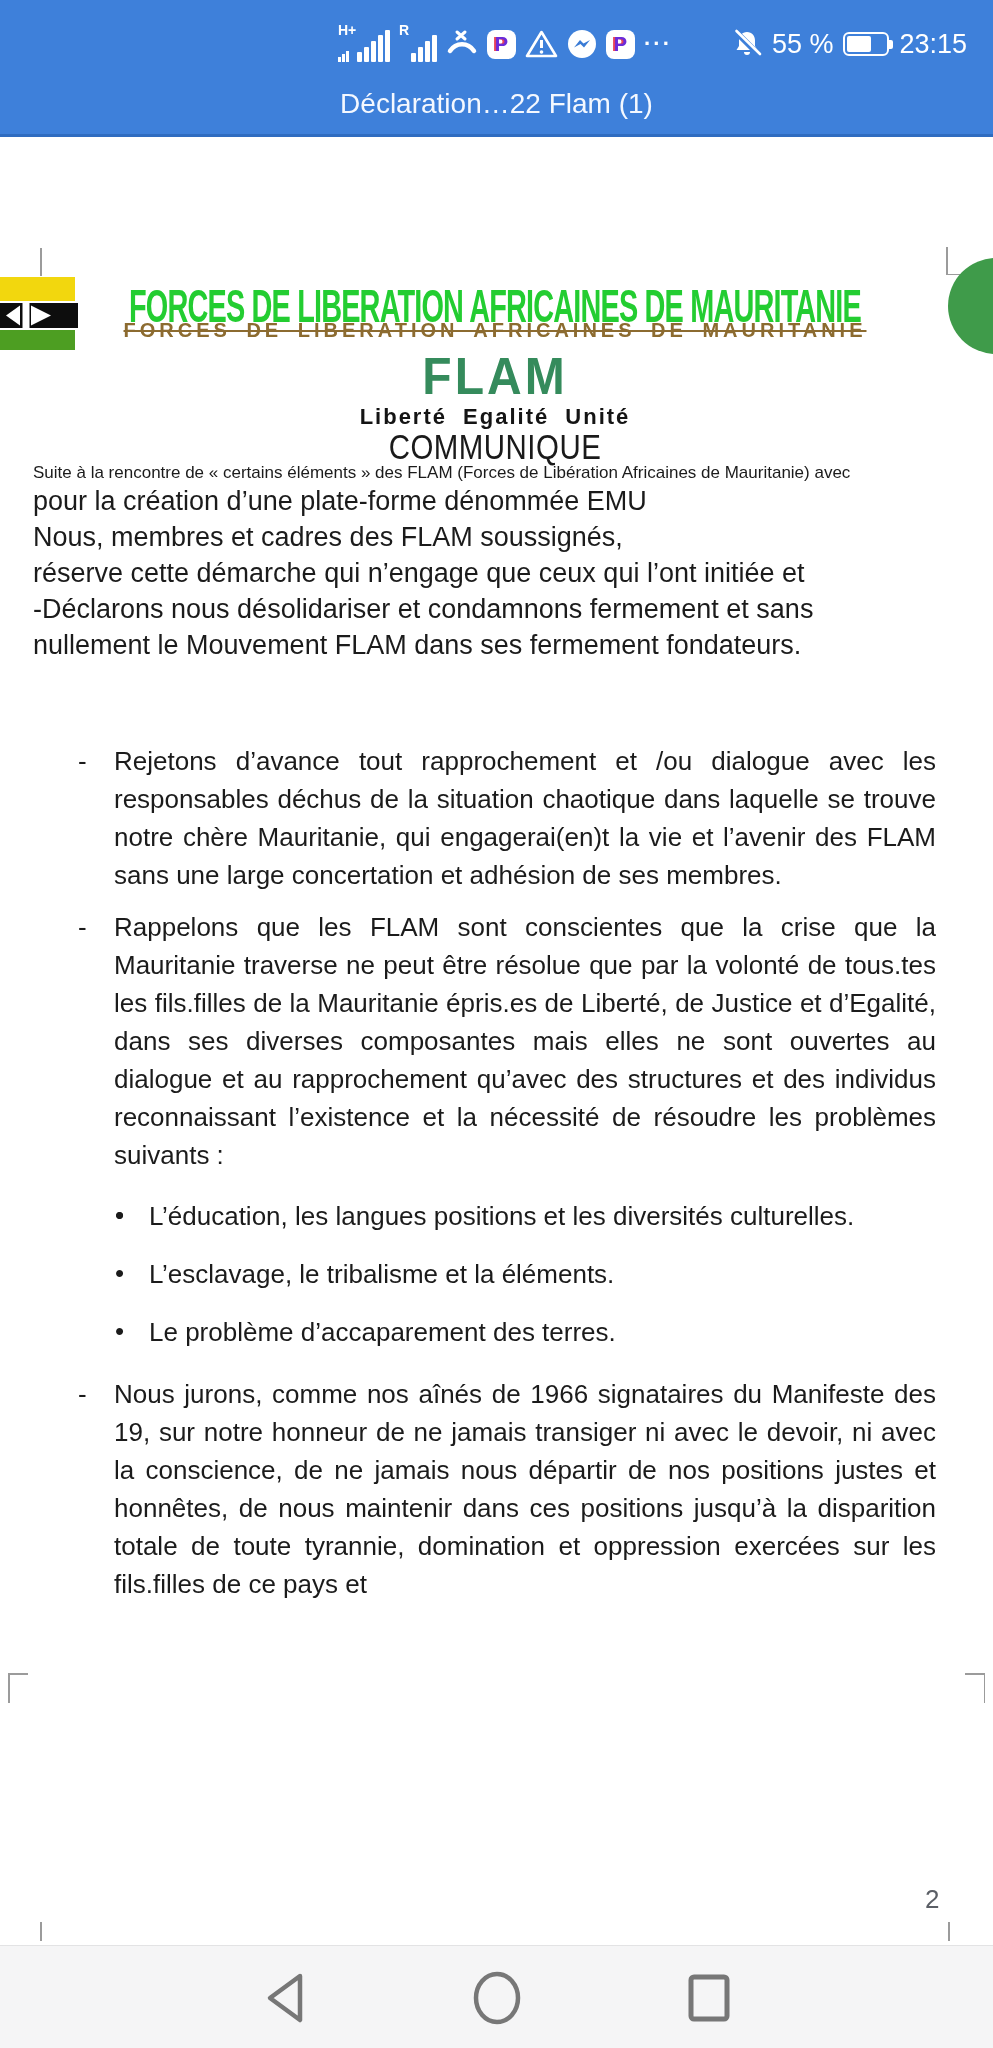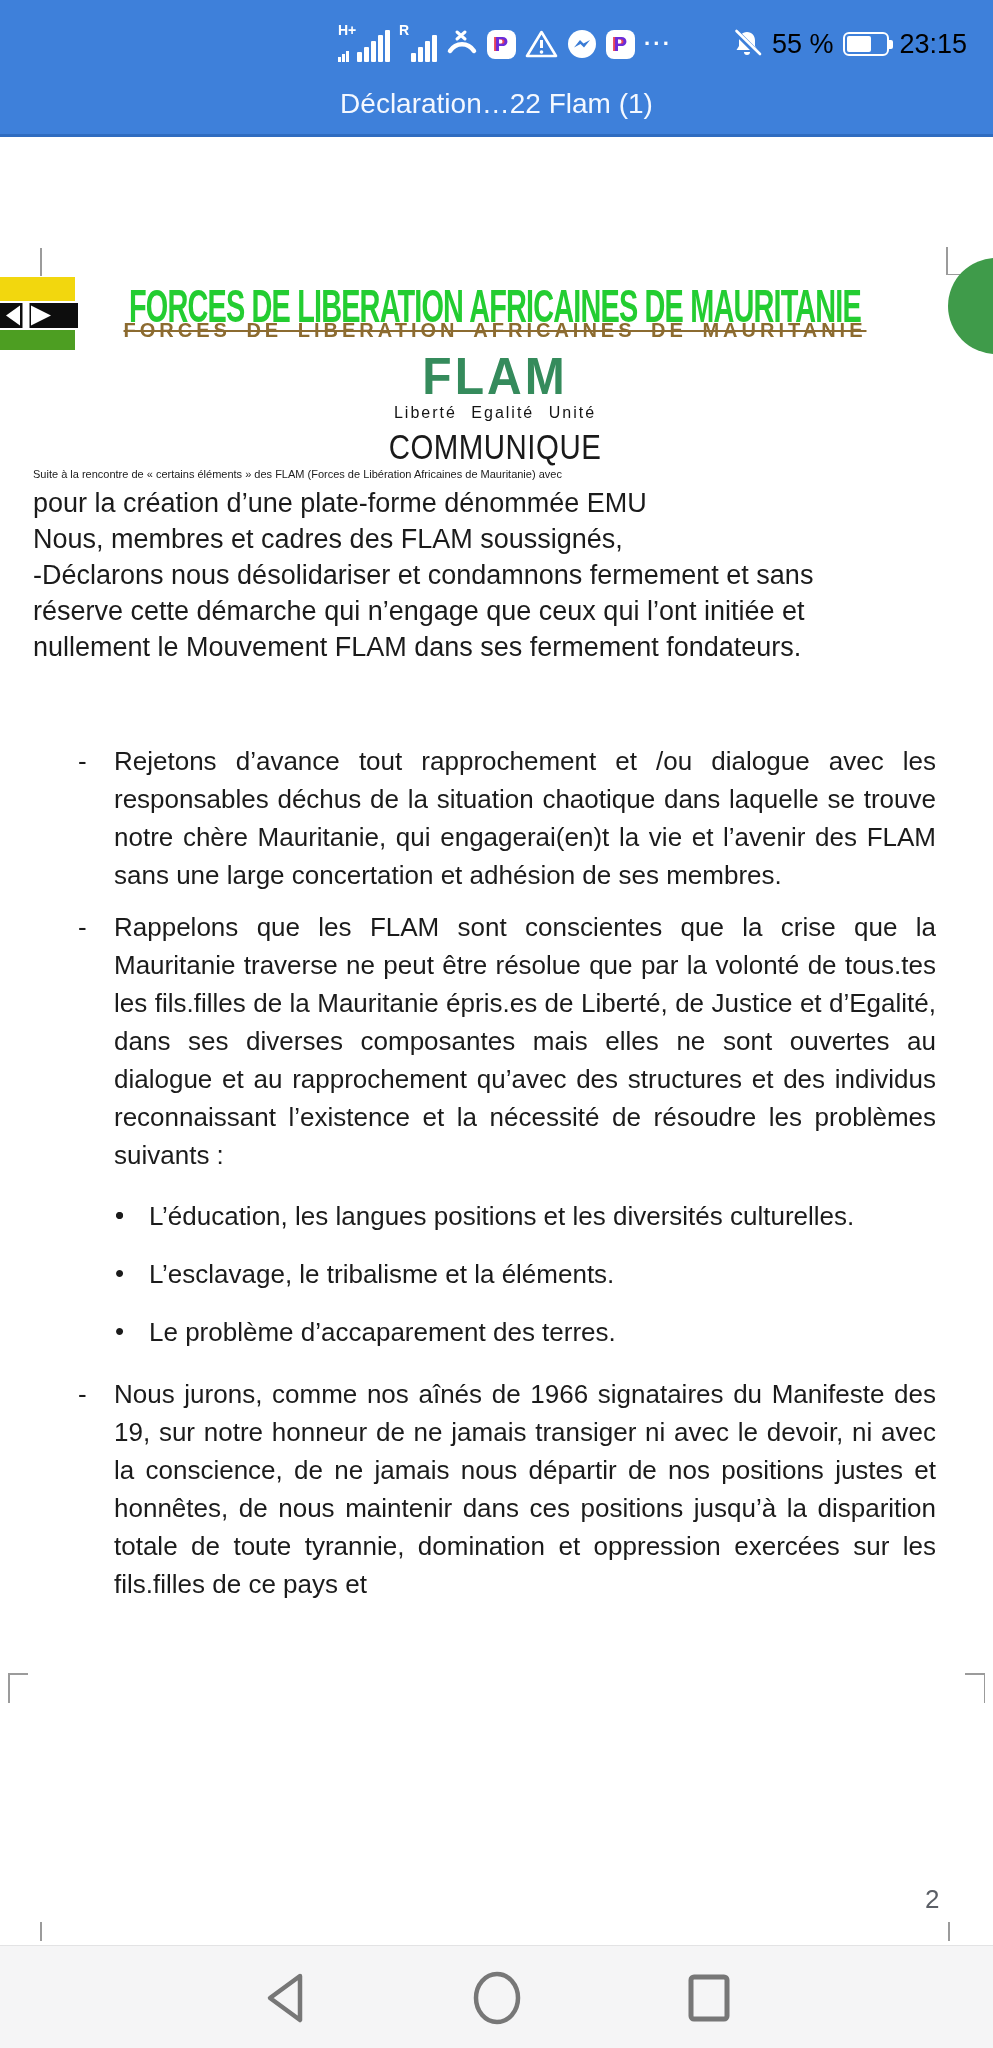--- a/index.html
+++ b/index.html
@@ -4,21 +4,21 @@
 <style>
   html,body{margin:0;padding:0;background:#ffffff;}
   .screen{position:relative;width:993px;height:2048px;background:#ffffff;overflow:hidden;
           font-family:"Liberation Sans",sans-serif;}
 
   
   .appbar{position:absolute;left:0;top:0;width:993px;height:137px;background:#3e80da;
           border-bottom:3px solid #2f6cc0;box-sizing:border-box;}
   .statusrow{position:absolute;left:0;top:18px;width:993px;height:52px;}
   .st-left{position:absolute;left:338px;top:0;height:52px;display:flex;align-items:center;gap:9px;color:#fff;}
-  .st-right{position:absolute;right:26px;top:0;height:52px;display:flex;align-items:center;gap:10px;color:#000000;}
+  .st-right{position:absolute;right:26px;top:0;height:52px;display:flex;align-items:center;gap:10px;color:#ffffff;}
   .sig{position:relative;width:52px;height:40px;}
   .sig .lbl{position:absolute;left:0;top:-2px;font-size:14px;font-weight:bold;color:#fff;}
   .sig .bars{position:absolute;right:0;bottom:2px;display:flex;align-items:flex-end;gap:2px;}
   .sig .bars i{display:block;width:5px;background:#fff;border-radius:1px;}
   .sig.small{width:38px;}
   .minibars{position:absolute;left:0;bottom:2px;display:flex;align-items:flex-end;gap:1px;}
   .minibars i{display:block;width:3px;background:#fff;}
   .appicon{width:29px;height:29px;background:#fff;border-radius:8px;position:relative;
            display:flex;align-items:center;justify-content:center;}
   .appicon .p2{position:absolute;font-size:20px;font-weight:bold;color:#e8445a;transform:translate(-2px,0);}
@@ -39,30 +39,30 @@
   .title-green{position:absolute;left:30px;top:280px;width:930px;text-align:center;
                font-size:34px;font-weight:800;color:#23cd31;letter-spacing:-1px;
                transform:scale(0.85,1.35);transform-origin:center top;white-space:nowrap;}
   .title-brown{position:absolute;left:30px;top:319px;width:930px;text-align:center;
                font-size:20px;font-weight:bold;color:#8c6b30;letter-spacing:4px;word-spacing:6px;
                text-decoration:line-through;white-space:nowrap;}
   .acronym{position:absolute;left:30px;top:346px;width:930px;text-align:center;
            font-size:48px;font-weight:700;color:#358b5c;letter-spacing:3px;
            transform:scaleY(1.08);transform-origin:center top;}
   .motto{position:absolute;left:30px;top:404px;width:930px;text-align:center;
-         font-size:16px;font-weight:400;color:#141414;letter-spacing:2px;word-spacing:8px;}
+         font-size:22px;font-weight:700;color:#141414;letter-spacing:2px;word-spacing:8px;}
   .doctype{position:absolute;left:30px;top:427px;width:930px;text-align:center;
            font-size:31px;font-weight:500;color:#1a1a1a;transform:scale(0.95,1.15);
            transform-origin:center top;letter-spacing:0.5px;}
 
   
   .intro{position:absolute;left:33px;top:460px;width:930px;color:#1b1b1b;}
   .intro .line{line-height:33px;white-space:pre-wrap;}
   .intro .line:first-child{line-height:25px;}
-  .run-small{font-size:11px;}
+  .run-small{font-size:17px;}
   .run-normal{font-size:27px;}
 
   .body-col{position:absolute;left:78px;top:742px;width:858px;color:#1b1b1b;}
   .dash-item{position:relative;padding-left:36px;font-size:26px;line-height:38px;}
   .dash-item .dash-marker{position:absolute;left:0;top:0;}
   .dash-item .dash-text{display:block;text-align:justify;}
   .di-0{margin-bottom:14px;}
   .di-1{margin-bottom:22px;}
   .bullet-list{margin-left:37px;margin-bottom:24px;}
   .bullet-item{position:relative;padding-left:34px;font-size:26px;line-height:31px;margin-bottom:27px;}
@@ -175,22 +175,22 @@
     <div class="title-green">FORCES DE LIBERATION AFRICAINES DE MAURITANIE</div>
     <div class="title-brown">FORCES DE LIBERATION AFRICAINES DE MAURITANIE</div>
     <div class="acronym">FLAM</div>
     <div class="motto">Liberté Egalité Unité</div>
     <div class="doctype">COMMUNIQUE</div>
 
     <div class="intro" id="intro">
         <div class="line"><span class="run-small">Suite à la rencontre de « certains éléments » des FLAM (Forces de Libération Africaines de Mauritanie) avec</span></div>
         <div class="line"><span class="run-normal">pour la création d’une plate-forme dénommée EMU</span></div>
         <div class="line"><span class="run-normal">Nous, membres et cadres des FLAM soussignés,</span></div>
+        <div class="line"><span class="run-normal">réserve cette démarche qui n’engage que ceux qui l’ont initiée et</span></div>
         <div class="line"><span class="run-normal">-Déclarons nous désolidariser et condamnons fermement et sans</span></div>
-        <div class="line"><span class="run-normal">réserve cette démarche qui n’engage que ceux qui l’ont initiée et</span></div>
         <div class="line"><span class="run-normal">nullement le Mouvement FLAM dans ses fermement fondateurs.</span></div>
       </div>
 
     <div class="body-col" id="body-col">
         <div class="dash-item di-0">
           <span class="dash-marker">-</span>
           <span class="dash-text">Rejetons d’avance tout rapprochement et /ou dialogue avec les responsables déchus de la situation chaotique dans laquelle se trouve notre chère Mauritanie, qui engagerai(en)t la vie et l’avenir des FLAM sans une large concertation et adhésion de ses membres.</span>
         </div>
         <div class="dash-item di-1">
           <span class="dash-marker">-</span>

